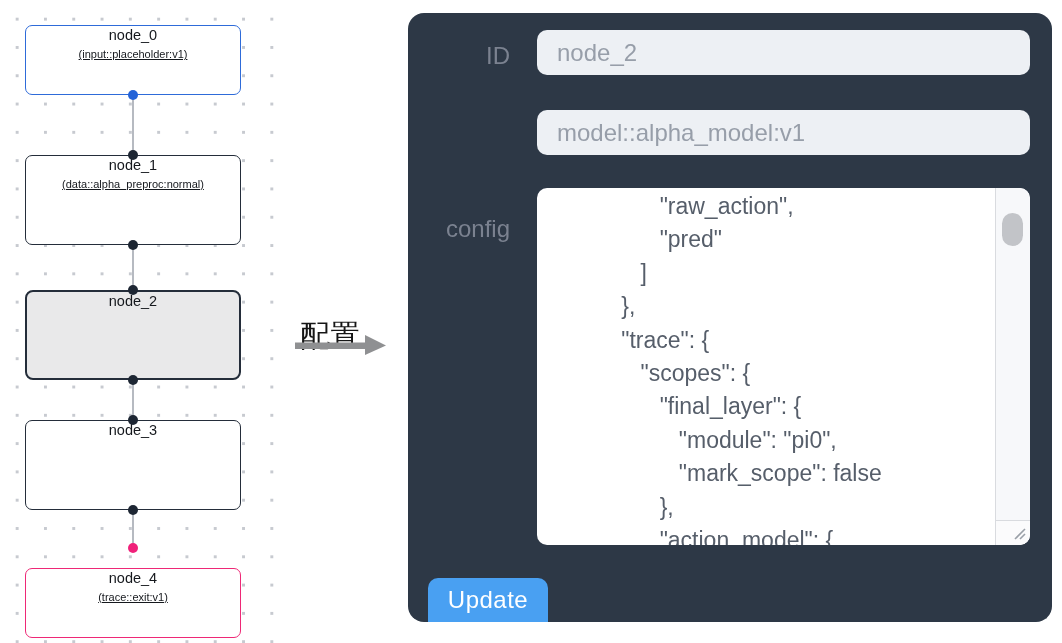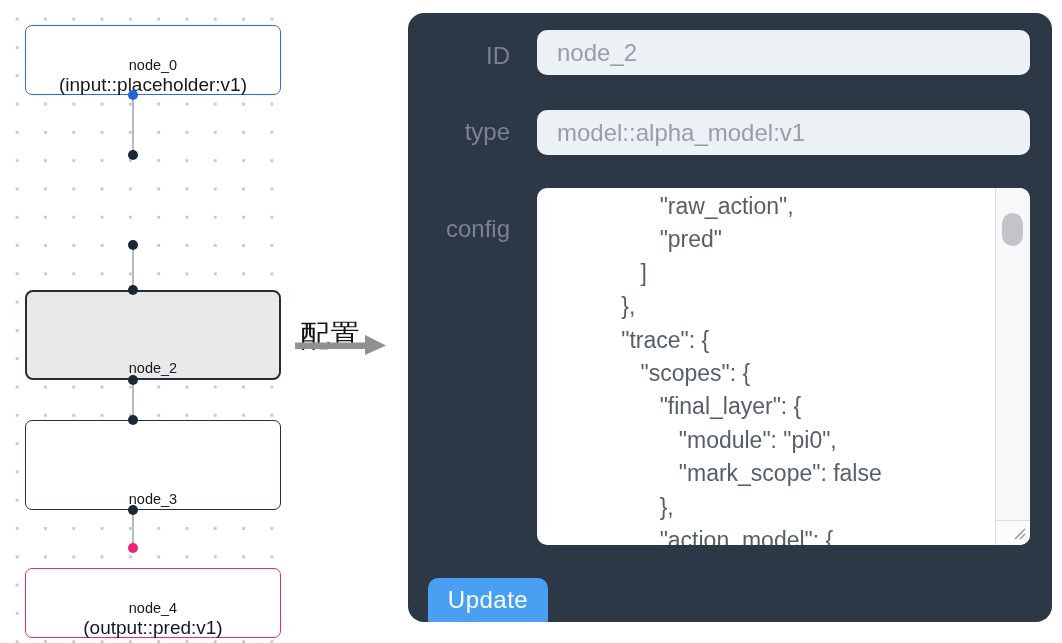--- a/index.html
+++ b/index.html
@@ -10,26 +10,26 @@
   
   .dot-layer { position:absolute; top:0; height:643px; pointer-events:none; }
   .dot-layer.left { left:0; width:276px;
     background-image:radial-gradient(circle, #c7cad0 1.4px, transparent 1.8px);
     background-size:28.3px 28.3px; background-position:3px 5px; }
   .dot-layer.right { left:390px; width:672px;
     background-image:radial-gradient(circle, #c3c6cc 1.5px, transparent 1.9px);
     background-size:35px 35px; background-position:8px 5px; }
 
   
-  .node { position:absolute; left:25px; width:256px; background:#fff;
+  .node { position:absolute; left:25px; width:216px; background:#fff;
           border:1.4px solid #242d3a; border-radius:7px;
-          display:flex; flex-direction:column; align-items:center; justify-content:flex-end;
+          display:flex; flex-direction:column; align-items:center; justify-content:flex-start;
           padding:0 27px; text-align:center; color:#15181d; cursor:pointer; }
   .node-name { font-size:14.5px; line-height:19px; }
-  .node-type { font-size:19px; line-height:19px; word-break:break-all; }
+  .node-type { font-size:11px; line-height:19px; word-break:break-all;text-decoration:underline; }
   .node.v-input   { border-color:var(--node-input-border,#2e6bd9); }
   .node.v-selected{ border-width:2.2px; background:var(--selected-fill,#e9e9ea); border-radius:8px; }
   .node.v-output  { border-color:var(--node-output-border,#ee2876); }
 
   .edge { position:absolute; left:132.2px; width:1.6px; background:#b6bac1; }
   .handle { position:absolute; left:128px; width:10px; height:10px; border-radius:50%;
             background:#1d2633; cursor:crosshair; }
   .handle.blue { background:var(--handle-blue,#2463d8); }
   .handle.pink { background:var(--handle-pink,#f0217a); }
 
@@ -78,29 +78,33 @@
 
   <div class="edge" style="top:95px;height:60px"></div>
   <div class="edge" style="top:245px;height:45px"></div>
   <div class="edge" style="top:380px;height:40px"></div>
   <div class="edge" style="top:510px;height:38px"></div>
 
   <div class="node v-input" style="top:25px;height:70px">
     <div class="node-name">node_0</div>
     <div class="node-type">(input::placeholder:v1)</div>
   </div>
+  <div class="node" style="top:155px;height:90px">
+    <div class="node-name">node_1</div>
+    <div class="node-type">(data::alpha_preproc:normal)</div>
+  </div>
   <div class="node v-selected" style="top:290px;height:90px">
     <div class="node-name">node_2</div>
   </div>
   <div class="node" style="top:420px;height:90px">
     <div class="node-name">node_3</div>
   </div>
   <div class="node v-output" style="top:568px;height:70px">
     <div class="node-name">node_4</div>
-    <div class="node-type">(output::pred:v1)</div>
+    <div class="node-type">(trace::exit:v1)</div>
   </div>
 
   <div class="handle blue" style="top:90px"></div>
   <div class="handle" style="top:150px"></div>
   <div class="handle" style="top:240px"></div>
   <div class="handle" style="top:285px"></div>
   <div class="handle" style="top:375px"></div>
   <div class="handle" style="top:415px"></div>
   <div class="handle" style="top:505px"></div>
   <div class="handle pink" style="top:543px"></div>
@@ -109,21 +113,20 @@
   <svg class="anno-arrow" width="92" height="22" viewBox="0 0 92 22">
     <rect x="0" y="8.5" width="72" height="6.5" fill="#8f9092"></rect>
     <polygon points="70,1 91,11.5 70,21" fill="#8f9092"></polygon>
   </svg>
 
   <div class="panel">
 
     <div class="f-label" style="top:29px">ID</div>
     <div class="f-input" style="top:17px">node_2</div>
 
-    <div class="f-label" style="top:105px">type</div>
     <div class="f-input" style="top:97px">model::alpha_model:v1</div>
 
     <div class="f-label" style="top:202px">config</div>
 
     <div class="config-box">
       <div class="config-text">                 "raw_action",
                  "pred"
               ]
            },
            "trace": {

